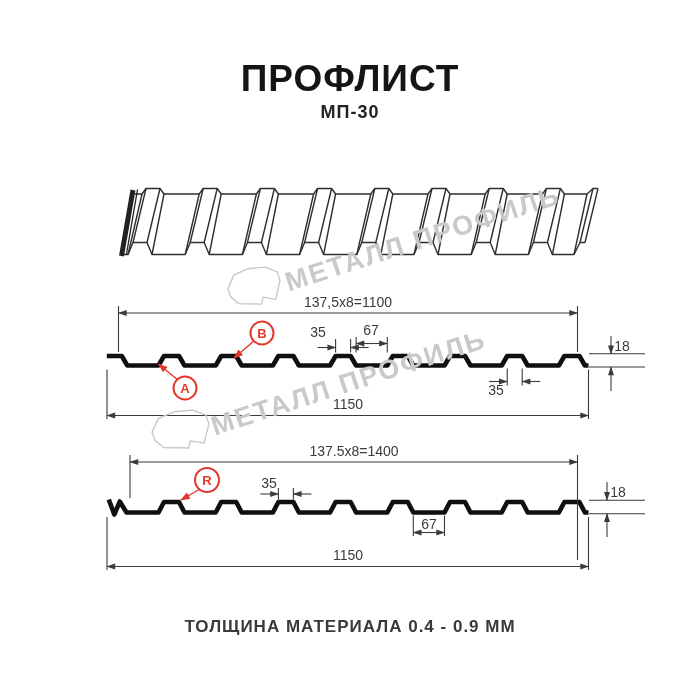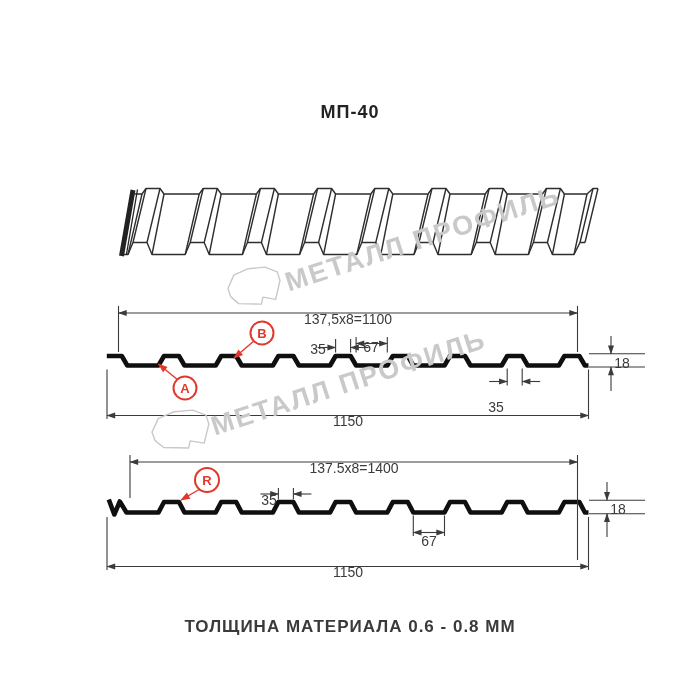--- a/index.html
+++ b/index.html
@@ -30,21 +30,21 @@
   .sheet-edge2{fill:none;stroke:#222;stroke-width:1.3px;}
   .profile{fill:none;stroke:#0f0f0f;stroke-width:4.6px;stroke-linejoin:round;}
   .dimline{fill:none;stroke:var(--dim);stroke-width:1.1px;}
   .leader{fill:none;stroke:var(--accent);stroke-width:1.4px;}
   .logo{fill:none;stroke:var(--watermark);stroke-width:1.4px;stroke-linejoin:round;}
   marker path.mk{fill:var(--dim);}
   marker path.mkr{fill:var(--accent);}
   
   .dim{
     position:absolute;transform:translate(-50%,-50%);
-    font-size:14px;color:var(--dim);white-space:nowrap;margin-top:17px;
+    font-size:14px;color:var(--dim);white-space:nowrap;
   }
   
   .mark{
     position:absolute;transform:translate(-50%,-50%);
     width:21px;height:21px;border:2px solid var(--accent);border-radius:50%;
     background:#fff;display:flex;align-items:center;justify-content:center;
     font-size:13px;font-weight:bold;color:var(--accent);
   }
   
   .wm-text{
@@ -138,22 +138,23 @@
       <polygon class="logo" vector-effect="non-scaling-stroke" transform="translate(228,266) scale(0.53,0.5375)" points="0,42 11,17 38,5 70,2 93,11 98,27 90,62 66,58 63,71 20,70 5,57"></polygon>
     </g>
     <g>
       <polygon class="logo" vector-effect="non-scaling-stroke" transform="translate(152,409) scale(0.58,0.55)" points="0,42 11,17 38,5 70,2 93,11 98,27 90,62 66,58 63,71 20,70 5,57"></polygon>
     </g>
   </svg>
 
   <div class="wm-text" style="left:286px;top:268px;">МЕТАЛЛ ПРОФИЛЬ</div>
   <div class="wm-text" style="left:212px;top:412px;">МЕТАЛЛ ПРОФИЛЬ</div>
 
-  <div class="subtitle">МП-40</div>
-  <div class="footer-note">ТОЛЩИНА МАТЕРИАЛА 0.6 - 0.8 ММ</div>
+  <div class="title">ПРОФЛИСТ</div>
+  <div class="subtitle">МП-30</div>
+  <div class="footer-note">ТОЛЩИНА МАТЕРИАЛА 0.4 - 0.9 ММ</div>
 
   <div class="dim" style="left:348px;top:302px;">137,5x8=1100</div>
   <div class="dim" style="left:348px;top:404px;">1150</div>
   <div class="dim" style="left:318px;top:332px;">35</div>
   <div class="dim" style="left:371px;top:330px;">67</div>
   <div class="dim" style="left:496px;top:390px;">35</div>
   <div class="dim" style="left:622px;top:346px;">18</div>
   <div class="mark" style="left:185px;top:388px;">
     <span>A</span>
   </div>

